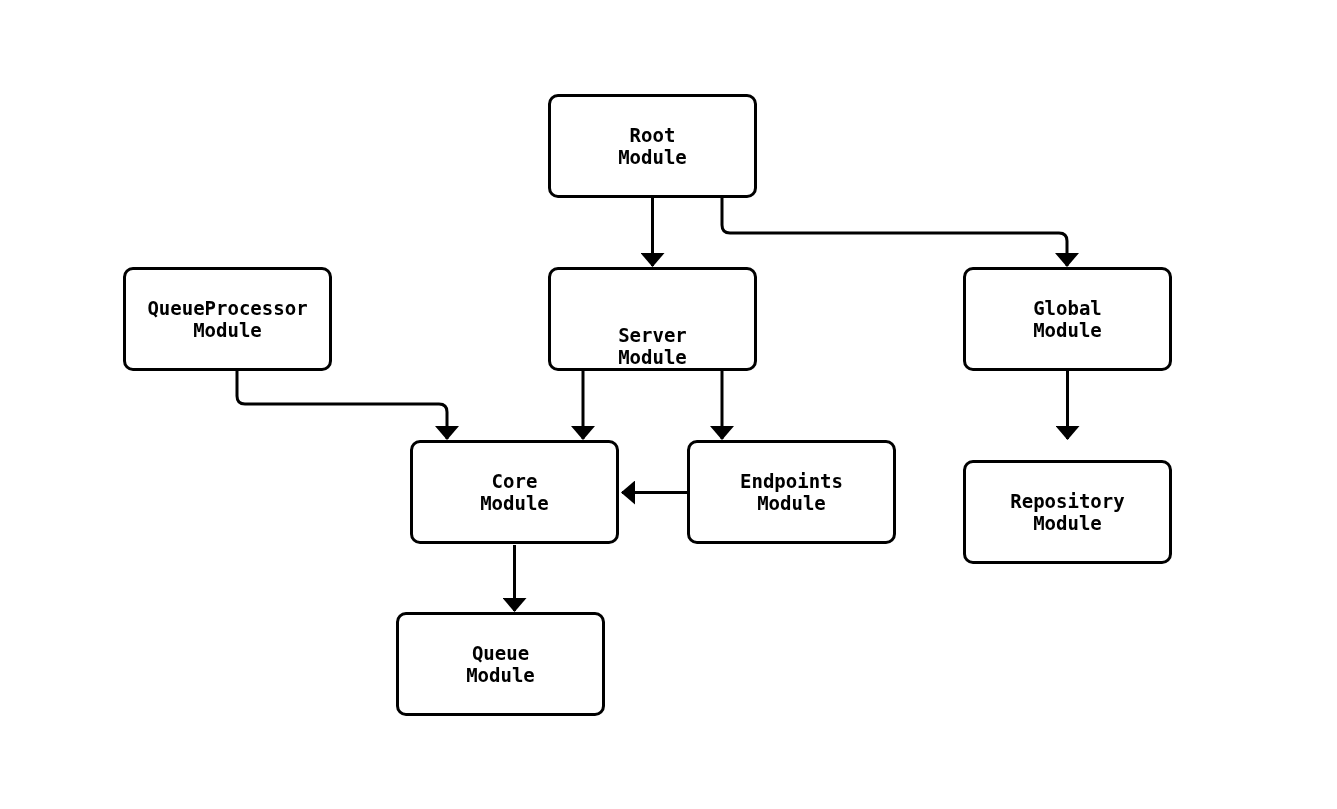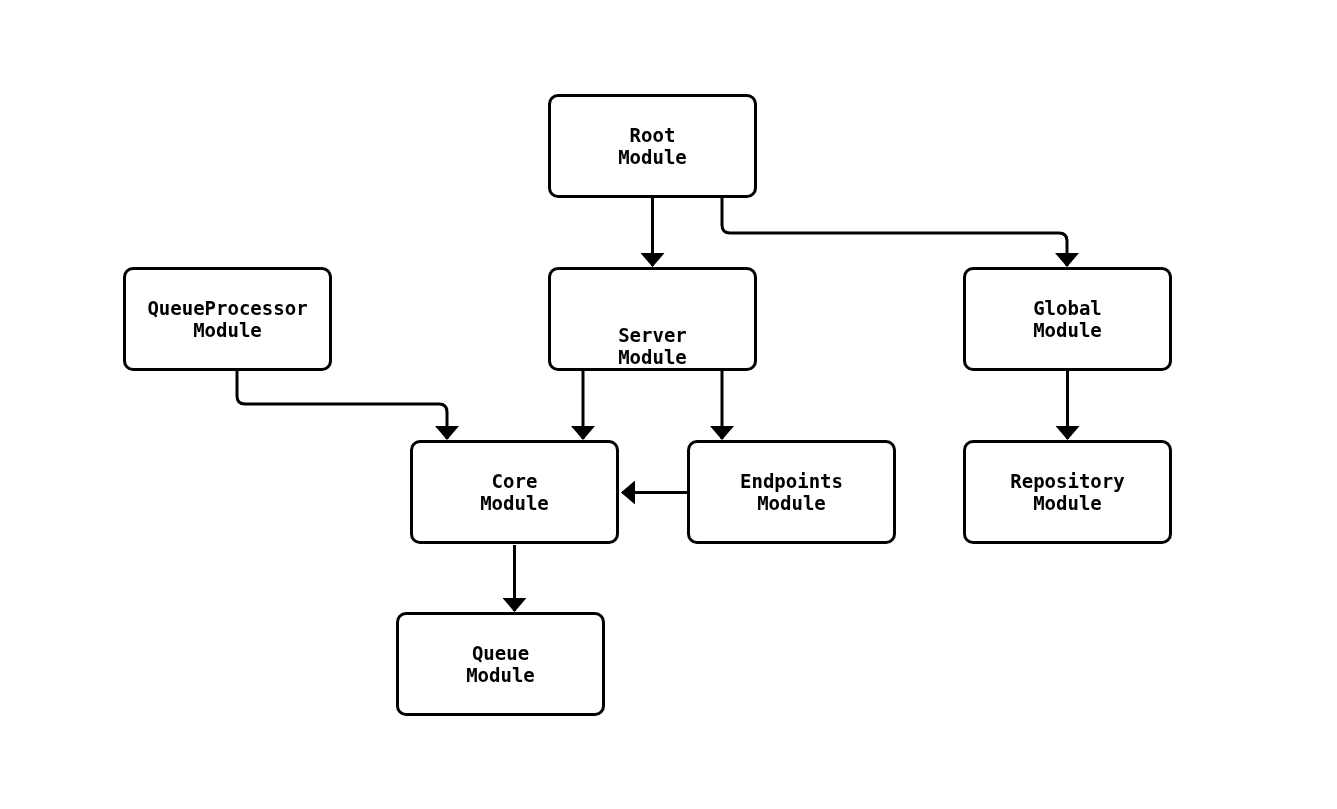--- a/index.html
+++ b/index.html
@@ -46,21 +46,21 @@
     color: #000000;
   }
   .node span { display: block; }
 
   .node-root          { left: 548px;  top: 94px;  }
   .node-queueprocessor{ left: 123px;  top: 267px; }
   .node-server        { left: 548px;  top: 267px; justify-content: flex-end; }
   .node-global        { left: 963px;  top: 267px; text-align: right; }
   .node-core          { left: 410px;  top: 440px; }
   .node-endpoints     { left: 687px;  top: 440px; }
-  .node-repository    { left: 963px;  top: 440px; }
+  .node-repository    { left: 963px;  top: 460px; }
   .node-queue         { left: 396px;  top: 612px; }
 </style>
 </head>
 <body>
 
 <div class="canvas">
 
   <svg class="edges-layer" width="1337" height="809" viewBox="0 0 1337 809" xmlns="http://www.w3.org/2000/svg">
     <defs>
       <marker id="arrowhead" markerUnits="userSpaceOnUse" markerWidth="14" markerHeight="24" viewBox="0 0 14 24" refX="13" refY="12" orient="auto">

